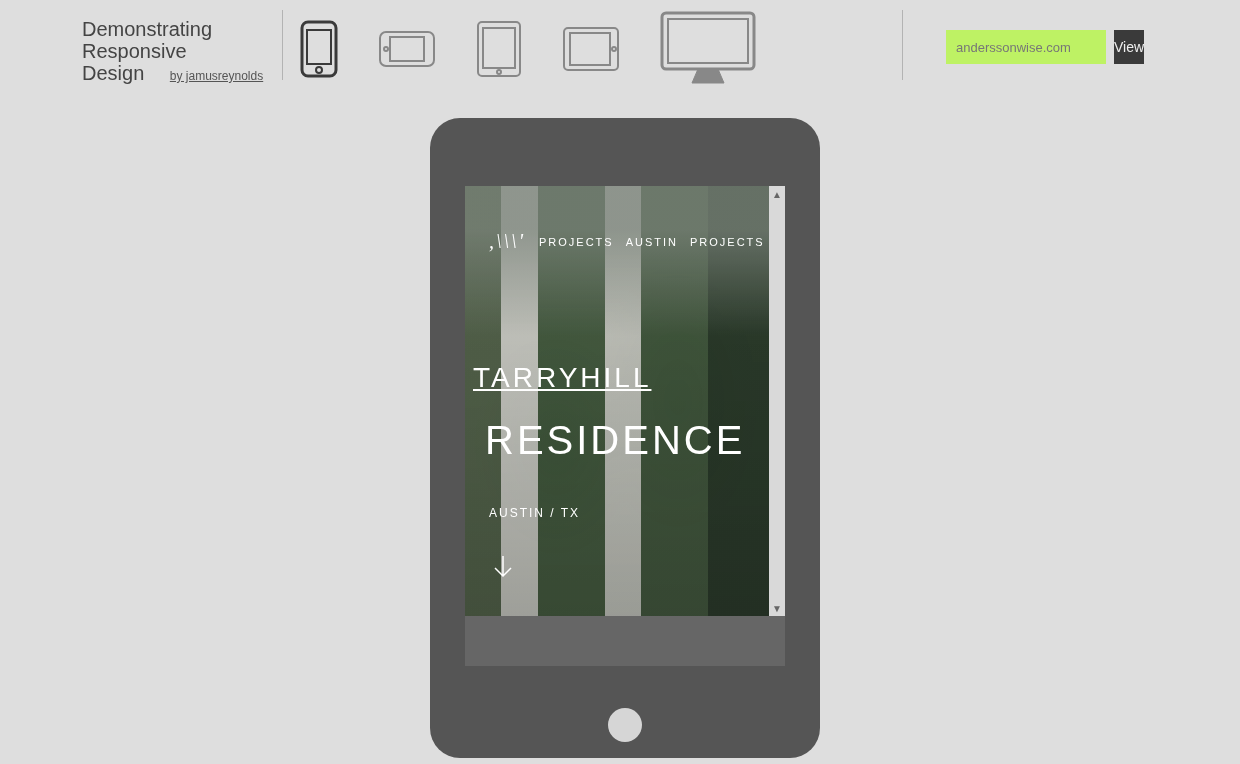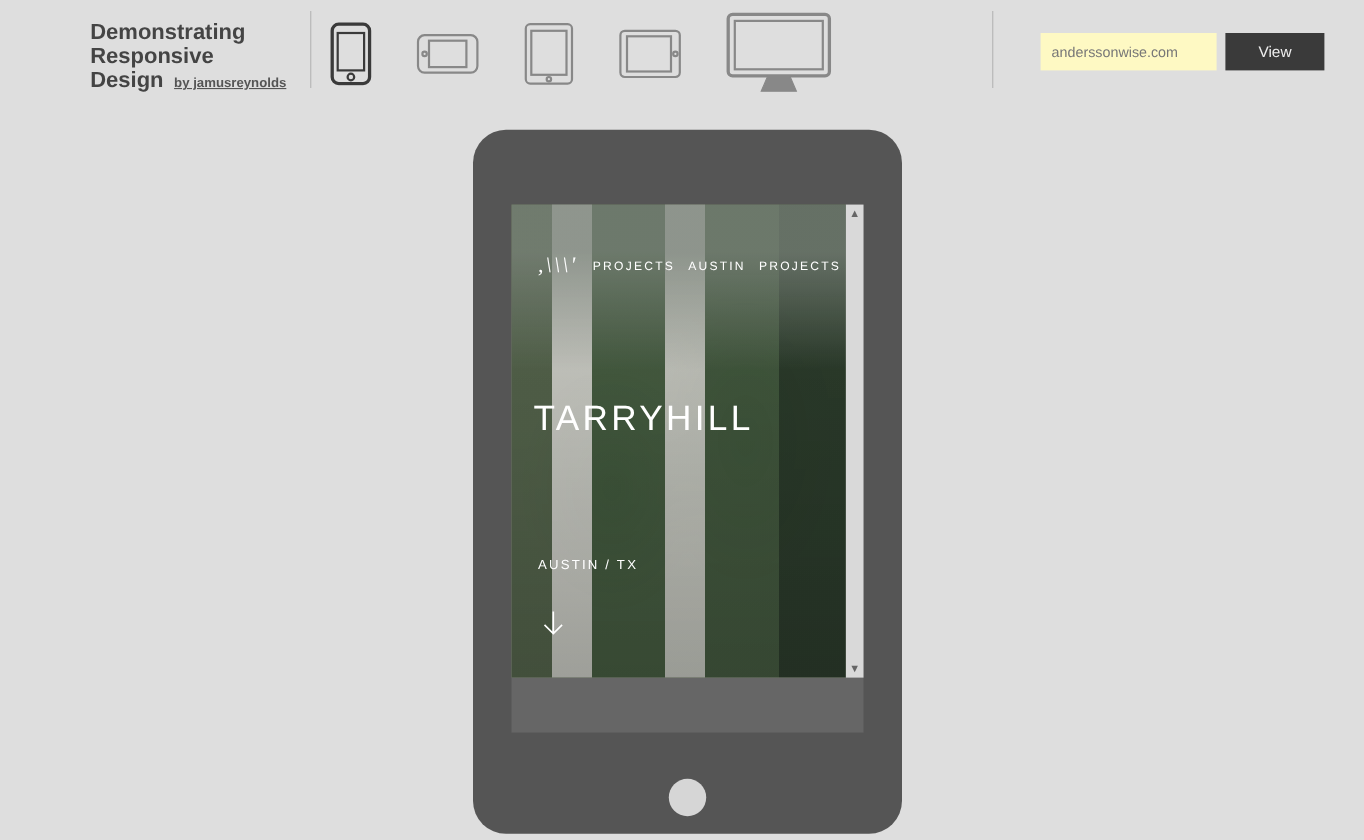--- a/index.html
+++ b/index.html
@@ -16,28 +16,28 @@
     height: 90px;
     padding: 14px 0 0 0;
   }
   .title-block {
     position: absolute;
     left: 82px; top: 18px;
   }
   .title {
     font-size: 20px;
     line-height: 22px;
-    font-weight: bold;
+    font-weight: normal;
     color: #444;
   }
   .byline {
     font-size: 12px;
     color: #555;
     text-decoration: underline;
-    margin-left: 4px;
+    margin-left: 20px;
     cursor: pointer;
   }
 
   .vsep {
     position: absolute;
     top: 10px;
     width: 1px; height: 70px;
     background: #b3b3b3;
   }
   .vsep.left  { left: 282px; }
@@ -63,28 +63,28 @@
 
   .urlbox {
     position: absolute;
     left: 946px; top: 30px;
     display: flex;
     gap: 8px;
   }
   .urlinput {
     width: 160px; height: 34px;
     border: none;
-    background: #fef9c3;
+    background: #bef264;
     padding: 0 10px;
     font-size: 13px;
     color: #777;
   }
   .viewbtn {
     height: 34px;
-    padding: 0 30px;
+    padding: 0 0;
     background: #3a3a3a;
     color: #eee;
     border: none;
     font-size: 14px;
     cursor: pointer;
   }
 
   
   .frame {
     position: absolute;
@@ -171,26 +171,27 @@
   .navlinks {
     display: flex; gap: 12px;
     font-size: 11px;
     letter-spacing: 2px;
     text-align: center;
   }
   .navlinks span { cursor: pointer; }
 
   .hero-title {
     position: absolute;
-    left: 20px; top: 176px;
-    font-size: 32px;
+    left: 8px; top: 176px;
+    font-size: 28px;
     font-weight: 400;
     letter-spacing: 3px;
     white-space: nowrap;
     z-index: 2;
+    text-decoration: underline;
   }
   .hero-sub {
     position: absolute;
     left: 20px; top: 232px;
     font-size: 40px;
     font-weight: 400;
     letter-spacing: 3px;
     white-space: nowrap;
     z-index: 2;
   }
@@ -282,20 +283,21 @@
       <div class="nav">
         <span class="logo">,\\\'</span>
         <div class="navlinks">
           <span>PROJECTS</span>
           <span>AUSTIN</span>
           <span>PROJECTS</span>
         </div>
       </div>
 
       <div class="hero-title">TARRYHILL</div>
+      <div class="hero-sub">RESIDENCE</div>
       <div class="hero-loc">AUSTIN / TX</div>
 
       <div class="down-arrow">
         <svg width="28" height="28">
           <path d="M14 2 L14 22 M6 14 L14 22 L22 14" fill="none" stroke="#fff" stroke-width="1.5"></path>
         </svg>
       </div>
     </div>
 
     <div class="scrollbar">

